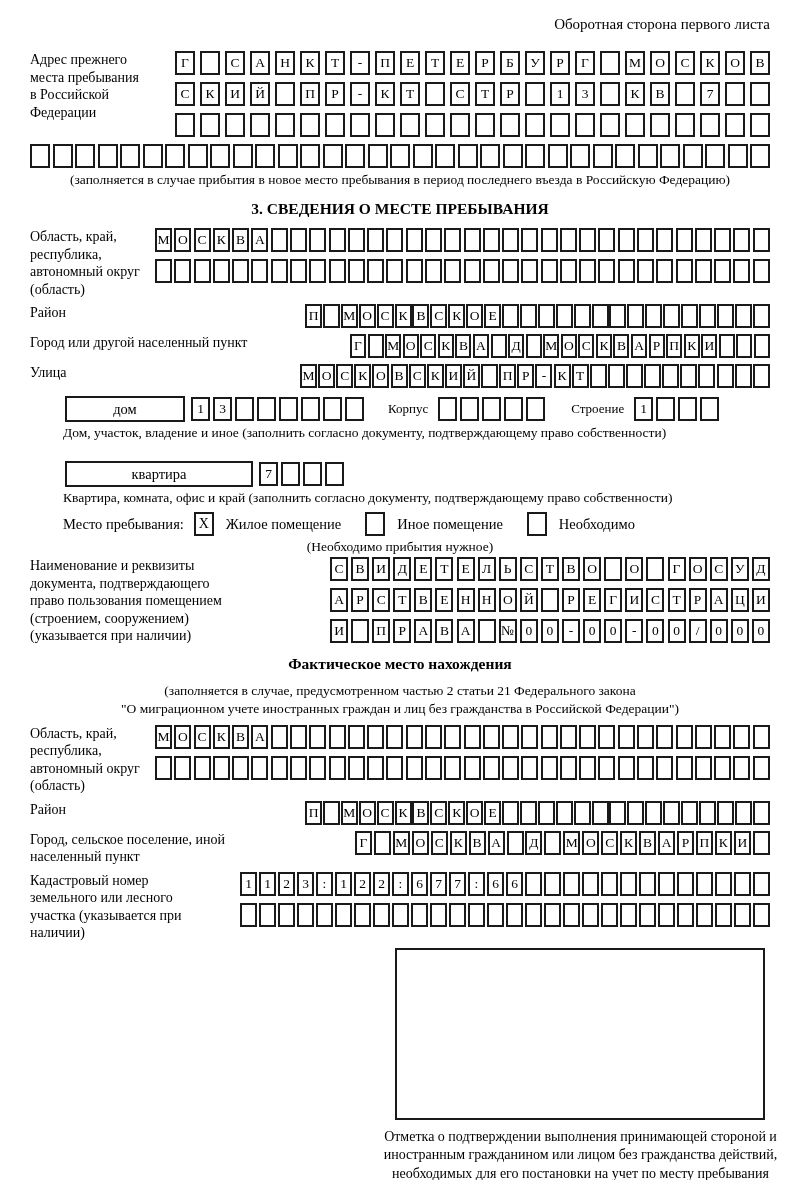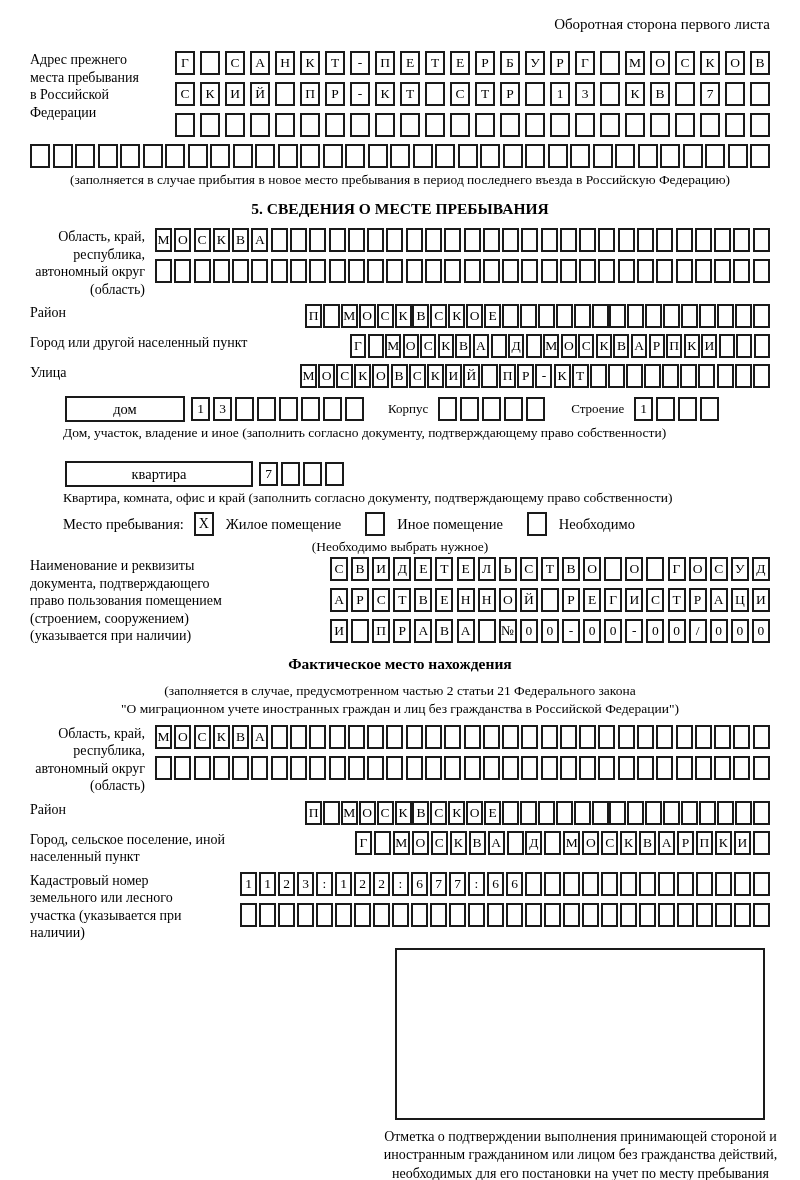--- a/index.html
+++ b/index.html
@@ -9,21 +9,21 @@
     background:#fff; color:#000;
     font-family:"Liberation Serif","DejaVu Serif",serif;
   }
   .page { padding:0 30px; }
 
   .corner { text-align:right; font-size:15px; margin:16px 0 18px 0; }
 
   .field { display:flex; align-items:flex-start; margin-bottom:6px; }
   .label { font-size:14px; line-height:1.25; flex:0 0 auto; }
   .w145 { width:145px; padding-right:32px; }
-  .w125 { width:125px; padding-right:10px;text-align:right; }
+  .w125 { width:125px; padding-right:10px; }
   .w275 { width:275px; }
   .w320 { width:320px; padding-right:78px; }
   .w270 { width:270px; }
   .w300 { width:300px; padding-right:95px; }
   .w325 { width:325px; padding-right:56px; }
   .w210 { width:210px; padding-right:30px; }
 
   .rows { display:flex; flex-direction:column; gap:7px; }
 
   .cells { display:flex; justify-content:space-between; }
@@ -198,21 +198,21 @@
       <div class="cell"></div>
       <div class="cell"></div>
       <div class="cell"></div>
       <div class="cell"></div>
       <div class="cell"></div>
       <div class="cell"></div>
       <div class="cell"></div>
     </div>
   <div class="center-note">(заполняется в случае прибытия в новое место пребывания в период последнего въезда в Российскую Федерацию)</div>
 
-  <div class="title">5. СВЕДЕНИЯ О МЕСТЕ ПРЕБЫВАНИЯ</div>
+  <div class="title">3. СВЕДЕНИЯ О МЕСТЕ ПРЕБЫВАНИЯ</div>
 
   <div class="field">
     <div class="label w125">Область, край, республика, автономный округ (область)</div>
     <div class="rows">
       <div class="cells r-obl">
           <div class="cell">М</div>
           <div class="cell">О</div>
           <div class="cell">С</div>
           <div class="cell">К</div>
           <div class="cell">В</div>
@@ -418,21 +418,21 @@
 
   <div class="mesto-row">
     <span>Место пребывания:</span>
     <div class="checkbox">X</div>
     <span class="opt">Жилое помещение</span>
     <div class="checkbox"></div>
     <span class="opt">Иное помещение</span>
     <div class="checkbox"></div>
     <span class="opt">Необходимо</span>
   </div>
-  <div class="center-note choose">(Необходимо выбрать нужное)</div>
+  <div class="center-note choose">(Необходимо прибытия нужное)</div>
 
   <div class="field">
     <div class="label w300">Наименование и реквизиты документа, подтверждающего право пользования помещением (строением, сооружением) (указывается при наличии)</div>
     <div class="rows">
       <div class="cells r-doc">
           <div class="cell">С</div>
           <div class="cell">В</div>
           <div class="cell">И</div>
           <div class="cell">Д</div>
           <div class="cell">Е</div>

